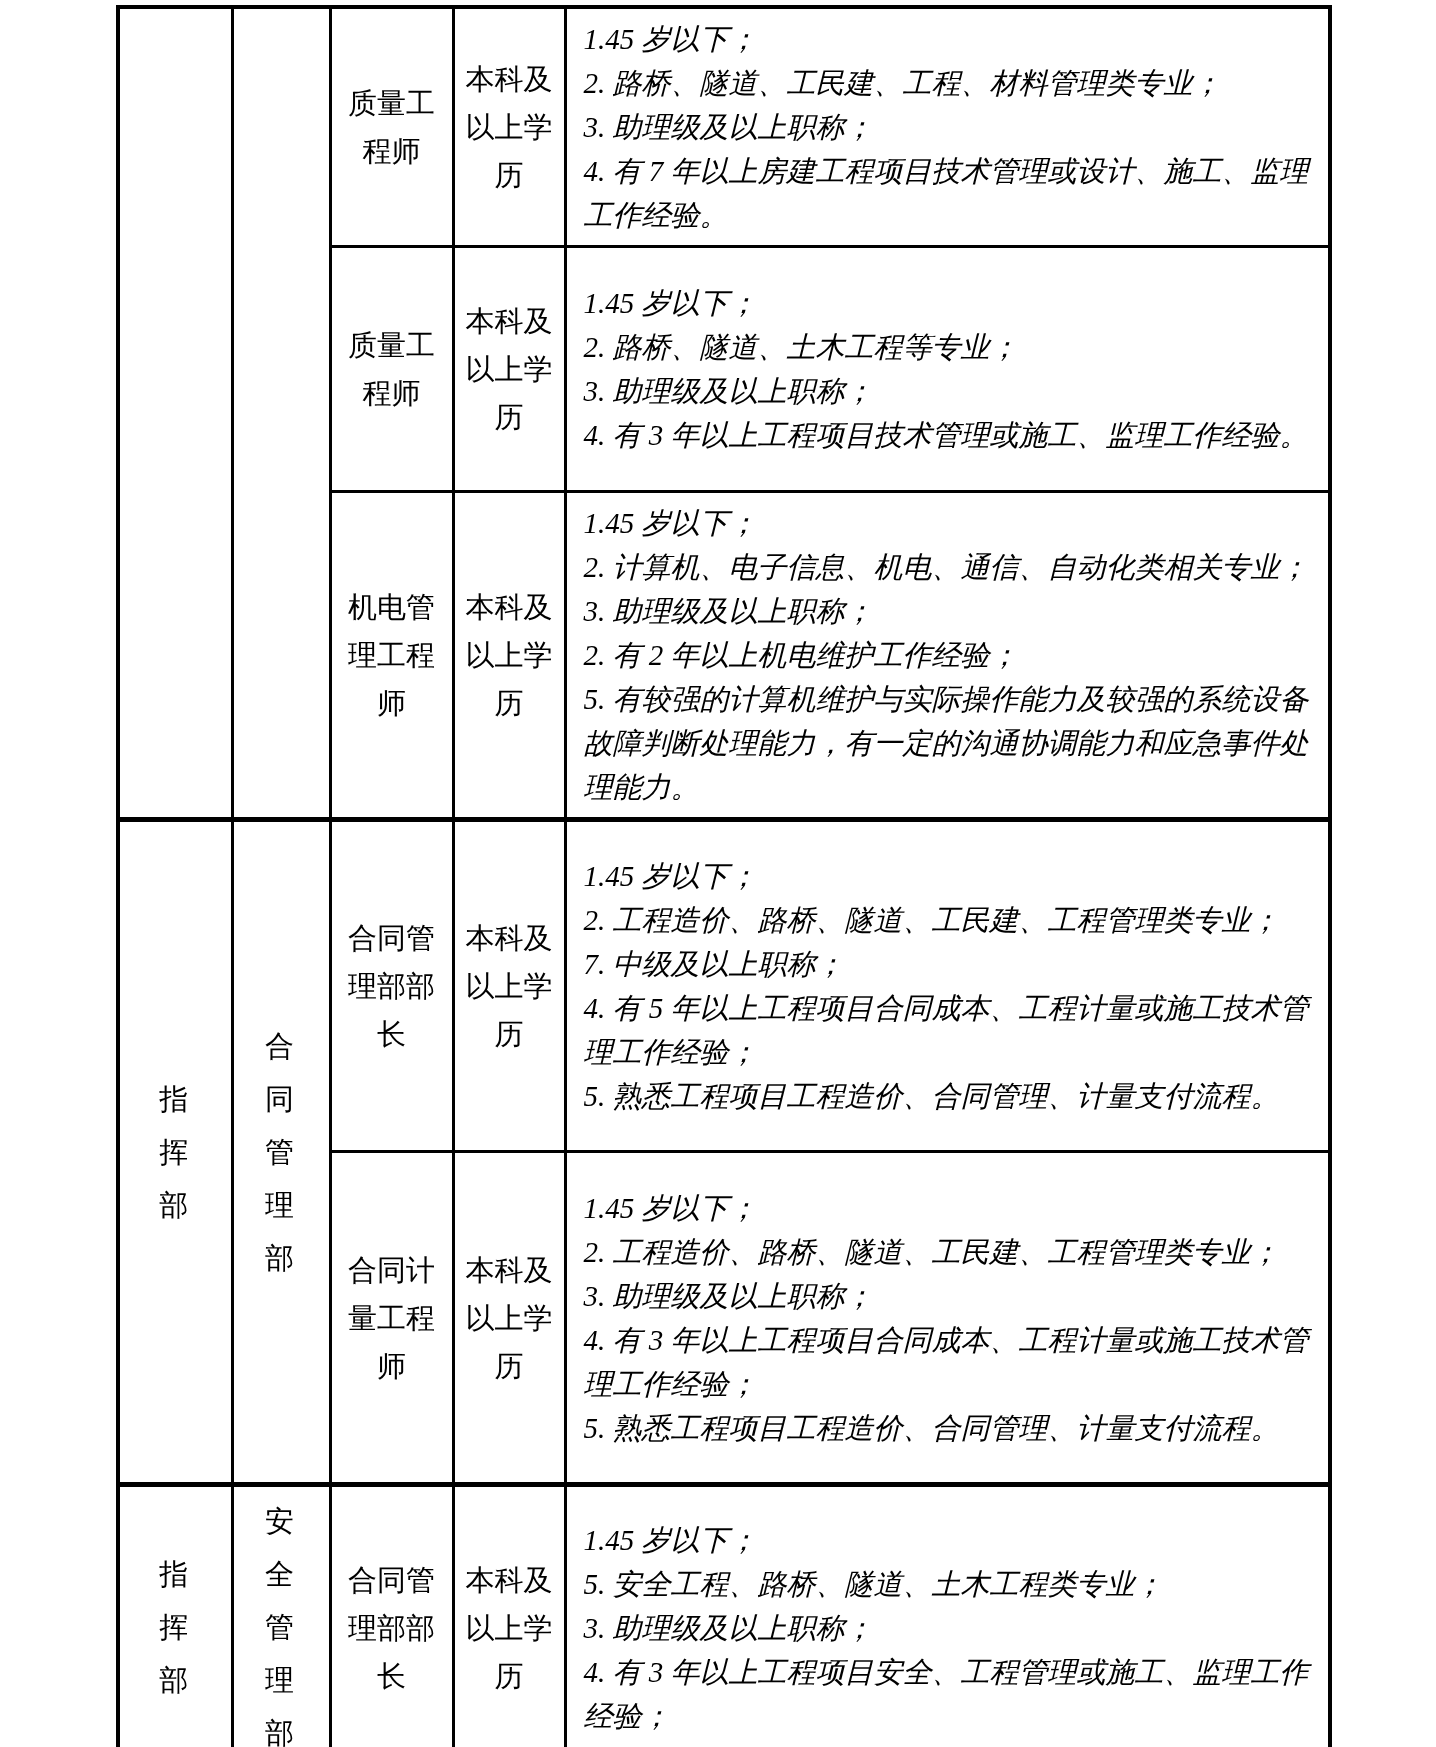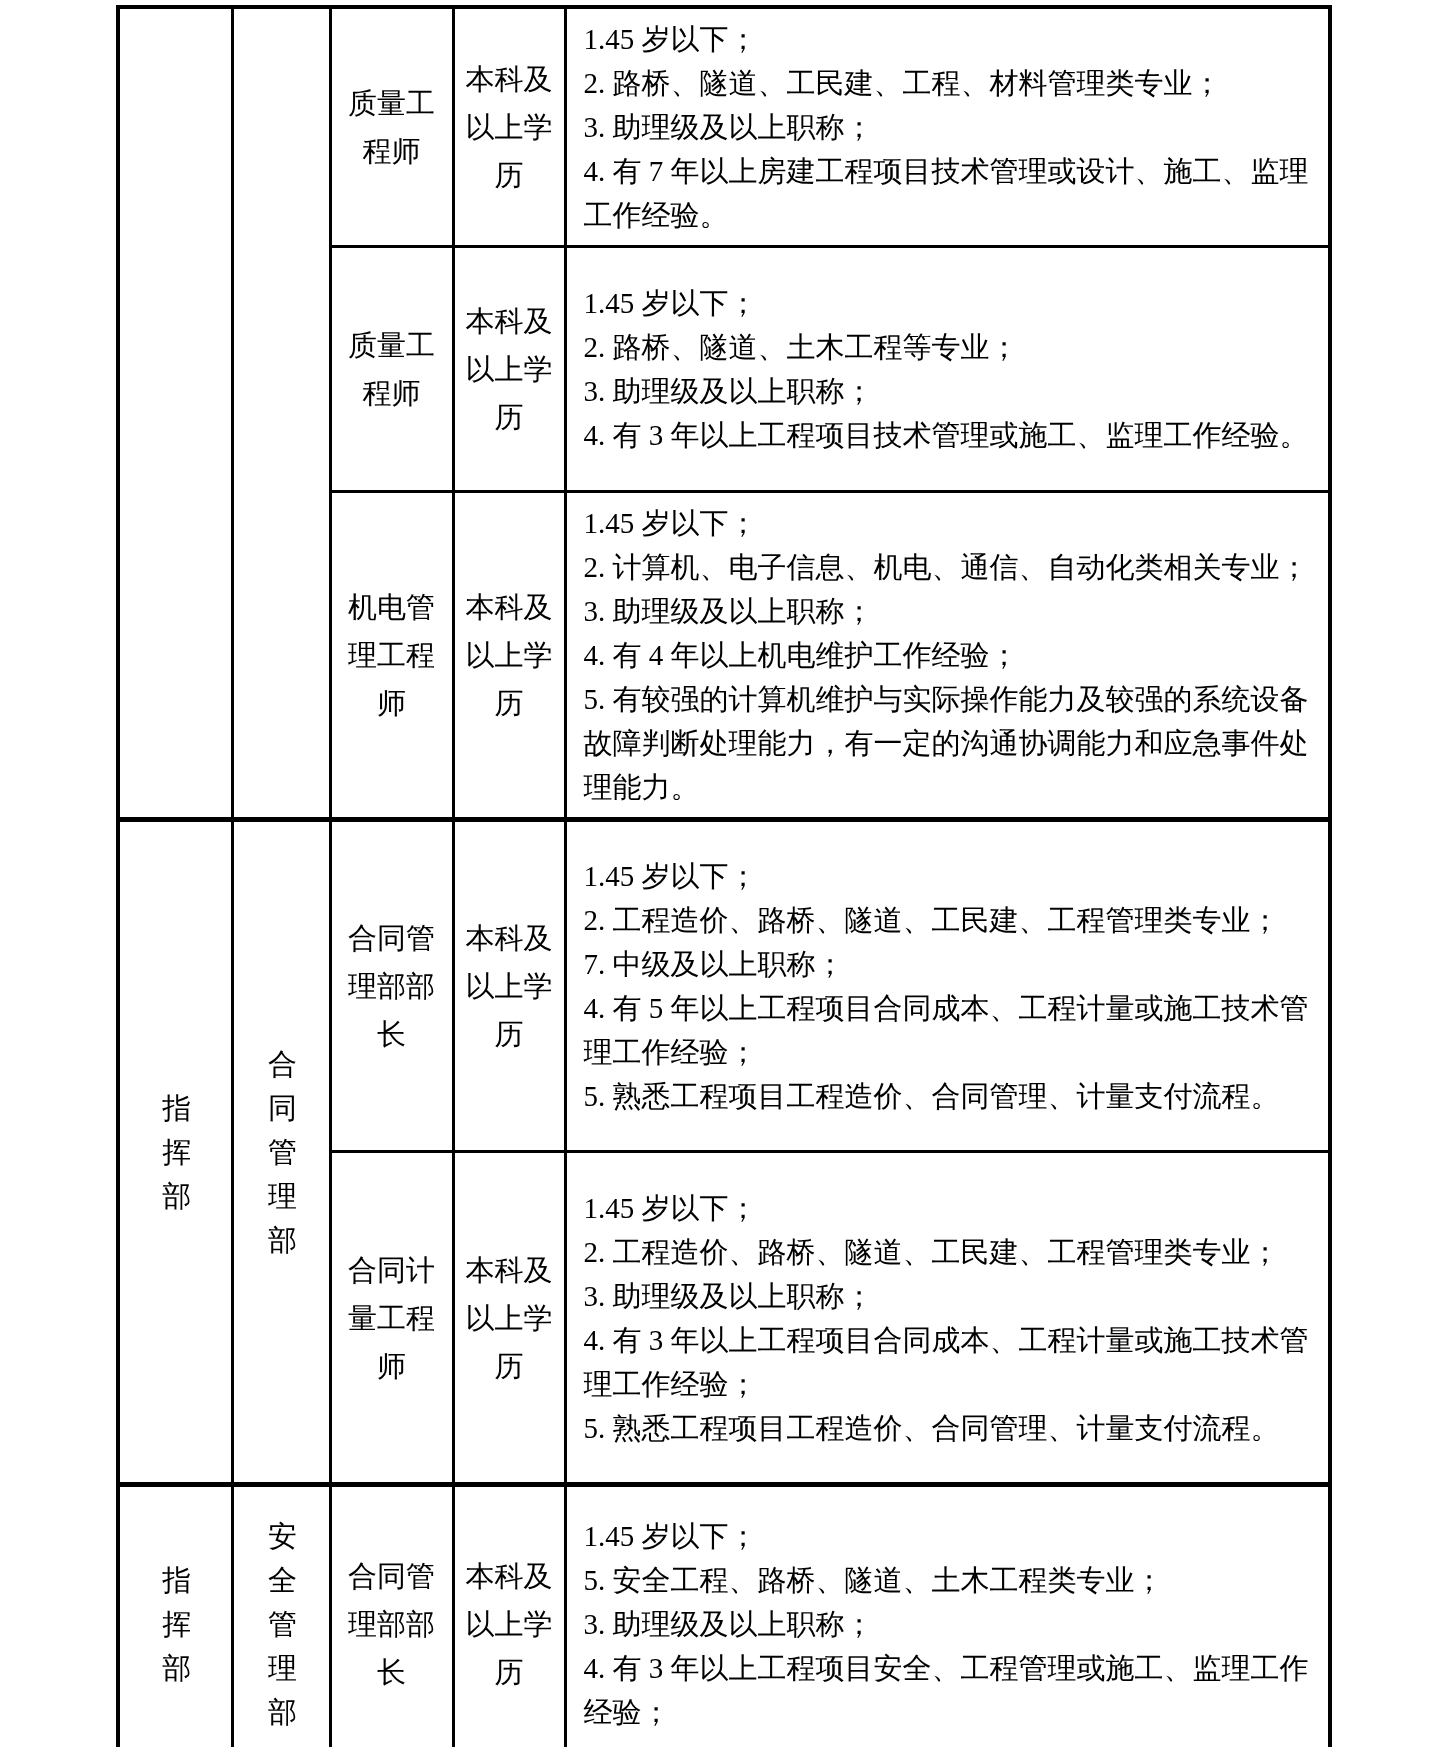--- a/index.html
+++ b/index.html
@@ -25,38 +25,39 @@
   td {
     border: 3px solid #000;
     padding: 0;
     vertical-align: middle;
     overflow: hidden;
   }
   tr.sec-start > td { border-top: 5px solid #000; }
   
   .vstack {
     width: 32px;
-    margin: 16px auto;
+    margin: 8px auto;
     word-break: break-all;
-    line-height: 44px;
-    text-align: right;
+    line-height: 53px;
+    text-align: left;
     letter-spacing: 0;
   }
   
   .cstack {
     width: 90px;
     margin: 0 auto;
     word-break: break-all;
     line-height: 48px;
     text-align: center;
   }
   
   .reqs {
     padding: 8px 6px 8px 17px;
     text-align: left;
+    font-style: italic;
   }
   .req-line {
     line-height: 44px;
   }
 </style>
 </head>
 <body>
 
 <table class="doc-table">
   <colgroup>
@@ -113,21 +114,21 @@
       <div class="cstack">机电管理工程师</div>
     </td>
     <td>
       <div class="cstack">本科及以上学历</div>
     </td>
     <td>
       <div class="reqs">
         <div class="req-line">1.45 岁以下；</div>
         <div class="req-line">2. 计算机、电子信息、机电、通信、自动化类相关专业；</div>
         <div class="req-line">3. 助理级及以上职称；</div>
-        <div class="req-line">4. 有 4 年以上机电维护工作经验；</div>
+        <div class="req-line">2. 有 2 年以上机电维护工作经验；</div>
         <div class="req-line">5. 有较强的计算机维护与实际操作能力及较强的系统设备故障判断处理能力，有一定的沟通协调能力和应急事件处理能力。</div>
       </div>
     </td>
   </tr>
 
   <tr class="sec-start" style="height:332px;">
     <td rowspan="2">
       <div class="vstack">指挥部</div>
     </td>
     <td rowspan="2">

